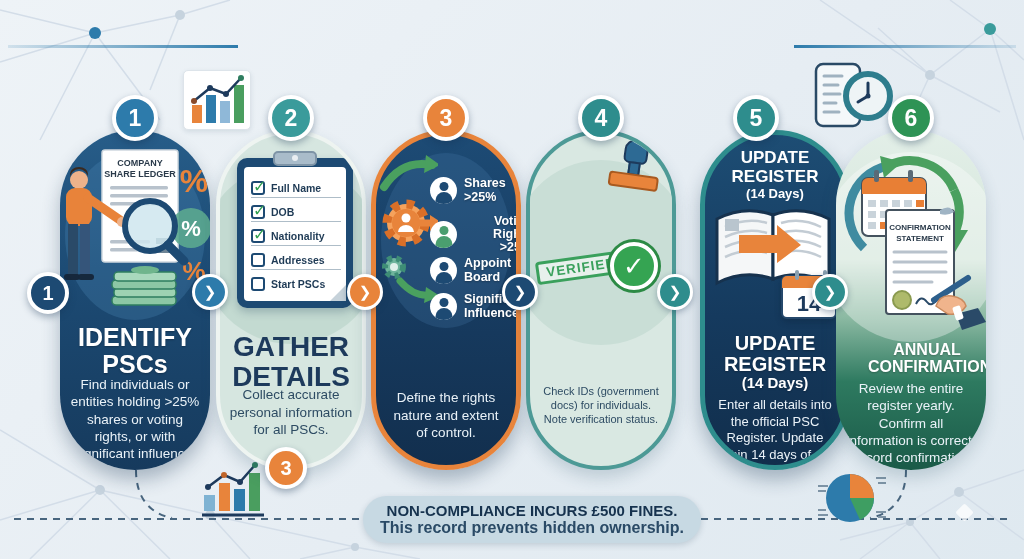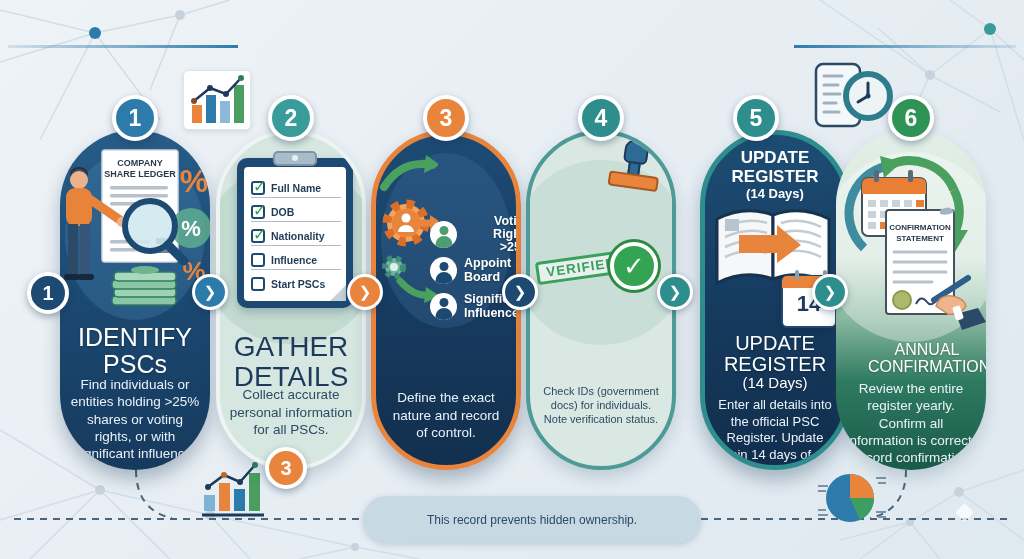--- a/index.html
+++ b/index.html
@@ -26,21 +26,21 @@
   .pill.light { box-shadow:0 8px 16px rgba(40,80,100,.2); }
   .pill .halo { position:absolute; left:50%; transform:translateX(-50%); border-radius:50%; }
 
   .p1 { left:60px;  background:linear-gradient(180deg,#275d89 0%,#1c4a73 45%,#163a5d 100%); }
   .p2 { left:216px; background:#d6e6e0; border:4px solid #eef4f1; }
   .p3 { left:371px; background:linear-gradient(180deg,#1d4b75 0%,#16395d 60%,#122f4e 100%); border:5px solid #e8843b; }
   .p4 { left:526px; background:#d9e8e2; border:4px solid #4d9a96; }
   .p5 { left:681px; background:linear-gradient(180deg,#1d4d74 0%,#153a5e 55%,#112e4c 100%); border:5px solid #2e8d8d;margin-left:19px; }
   .p6 { left:836px; background:linear-gradient(180deg,#e3efe8 0%,#d4e6db 38%,#8cbaa3 55%,#2e7a60 74%,#1a5a48 100%); }
 
-  .pill-title { position:absolute; left:0; width:100%; text-align:center; font-weight:400; line-height:1.06; z-index:3; }
+  .pill-title { position:absolute; left:0; width:100%; text-align:center; font-weight:700; line-height:1.06; z-index:3; }
   .pill-desc  { position:absolute; left:0; width:100%; text-align:center; font-weight:500; z-index:3; }
   .t-white { color:#ffffff; text-shadow:0 1px 2px rgba(0,0,0,.25); }
   .t-navy  { color:#1d3a5c; }
   .d-white { color:#eaf2f8; }
   .d-navy  { color:#2d4b63; }
 
   
   .badge { position:absolute; width:46px; height:46px; border-radius:50%; border:4px solid #fff;
            display:flex; align-items:center; justify-content:center; color:#fff;
            font-size:23px; font-weight:800; z-index:7; box-shadow:0 3px 7px rgba(20,50,80,.35); }
@@ -113,21 +113,21 @@
   .calendar .cal-head { position:absolute; left:-1px; top:-1px; right:-1px; height:12px; background:#e8843b; border-radius:5px 5px 0 0; }
   .calendar .ring { position:absolute; top:-7px; width:4px; height:10px; background:#8aa0b0; border-radius:2px; }
   .calendar .cal-num { position:absolute; left:0; top:14px; width:100%; text-align:center;
                        font-weight:800; color:#1d3a5c; }
 
   
   .footer-pill { position:absolute; left:363px; top:496px; width:338px; height:47px; border-radius:24px;
                  background:#c7d9e3; z-index:4; display:flex; flex-direction:column;
                  align-items:center; justify-content:center; box-shadow:0 2px 6px rgba(40,70,95,.2); }
   .footer-l1 { font-size:15px; font-weight:800; color:#16324e; }
-  .footer-l2 { font-size:12px; font-weight:400; color:#2a4a66; }
+  .footer-l2 { font-size:16px; font-weight:700; color:#2a4a66; }
 
   
   .deco { position:absolute; z-index:1; }
   .chart-box { background:#fff; border:1px solid #dde4ea; border-radius:5px; box-shadow:0 2px 5px rgba(40,70,95,.12); }
   .sparkle { position:absolute; width:13px; height:13px; background:#fff; opacity:.75;
              transform:rotate(45deg); border-radius:2px; z-index:1; }
 </style>
 </head>
 <body>
 
@@ -302,21 +302,21 @@
       <div class="clip-row" style="top:68px;">
         <span class="clip-box">
             <span class="clip-mark">✓</span>
           </span>
         <span class="clip-label">Nationality</span>
       </div>
       <div class="clip-row" style="top:92px;">
         <span class="clip-box">
             <span class="clip-mark"></span>
           </span>
-        <span class="clip-label">Influence</span>
+        <span class="clip-label">Addresses</span>
       </div>
       <div class="clip-row" style="top:116px;border-bottom:none;">
         <span class="clip-box">
             <span class="clip-mark"></span>
           </span>
         <span class="clip-label">Start PSCs</span>
       </div>
       <div class="clip-fold"></div>
     </div>
     <div class="pill-title t-navy" style="top:198px;font-size:28px;">GATHER DETAILS</div>
@@ -336,20 +336,27 @@
       </g>
       <g>
         <circle cx="16" cy="116" r="9" fill="#6fb59d" stroke="#3e8d76" stroke-width="6" stroke-dasharray="4.5 4.4"></circle>
         <circle cx="16" cy="116" r="4" fill="#dff0ea"></circle>
       </g>
       <line x1="42" y1="72" x2="56" y2="72" stroke="#e8843b" stroke-width="7" stroke-linecap="round"></line>
       <polygon points="52,64 64,72 52,80" fill="#e8843b"></polygon>
       <path d="M22,130 Q36,146 52,144" fill="none" stroke="#4aa05f" stroke-width="7" stroke-linecap="round"></path>
       <polygon points="48,136 62,145 46,152" fill="#4aa05f"></polygon>
     </svg>
+    <div class="ctl-row" style="left:54px;top:42px;">
+      <span class="ctl-avatar fig-navy">
+          <span class="head"></span>
+          <span class="body"></span>
+        </span>
+      <span class="ctl-label">Shares &gt;25%</span>
+    </div>
     <div class="ctl-row" style="left:54px;top:80px;text-align:right;">
       <span class="ctl-avatar fig-green">
           <span class="head"></span>
           <span class="body"></span>
         </span>
       <span class="ctl-label">Voting Rights &gt;25%</span>
     </div>
     <div class="ctl-row" style="left:54px;top:122px;">
       <span class="ctl-avatar fig-navy">
           <span class="head"></span>
@@ -357,21 +364,21 @@
         </span>
       <span class="ctl-label">Appoint Board</span>
     </div>
     <div class="ctl-row" style="left:54px;top:158px;">
       <span class="ctl-avatar fig-navy">
           <span class="head"></span>
           <span class="body"></span>
         </span>
       <span class="ctl-label">Significant Influence</span>
     </div>
-    <div class="pill-desc d-white" style="top:254px;font-size:13.5px;line-height:1.3;padding:0 10px;">Define the exact nature and record of control.</div>
+    <div class="pill-desc d-white" style="top:254px;font-size:13.5px;line-height:1.3;padding:0 10px;">Define the rights nature and extent of control.</div>
   </div>
 
   <div class="pill light p4">
     <div class="halo" style="top:26px;width:180px;height:185px;background:#c9ded6;"></div>
     <div class="stamp">
       <span class="knob"></span>
         <span class="stem"></span>
         <span class="base"></span>
     </div>
     <div class="verified">VERIFIED</div>
@@ -395,21 +402,21 @@
           <path d="M20,48 Q42,38 62,44"></path>
           <path d="M20,58 Q42,48 62,54"></path>
         <path d="M76,24 Q96,18 116,28"></path>
           <path d="M76,34 Q96,28 116,38"></path>
           <path d="M76,44 Q96,38 116,48"></path>
           <path d="M76,54 Q96,48 116,58"></path>
       </g>
       <rect x="20" y="20" width="14" height="12" fill="#b9c5ce"></rect>
       <polygon points="34,36 72,36 72,26 96,46 72,64 72,54 34,54" fill="#e8843b"></polygon>
     </svg>
-    <div class="calendar" style="left:76px;top:140px;width:56px;height:53px;">
+    <div class="calendar" style="left:76px;top:140px;width:56px;height:44px;">
       <span class="cal-head"></span>
       <span class="ring" style="left:12px;"></span>
         <span class="ring" style="left:40px;"></span>
       <span class="cal-num" style="font-size:22px;">14</span>
     </div>
     <div class="pill-title t-white" style="top:198px;font-size:20px;">
       <div>UPDATE REGISTER</div>
       <div style="font-size:15px;">(14 Days)</div>
     </div>
     <div class="pill-desc d-white" style="top:262px;font-size:13px;line-height:1.28;padding:0 7px;">Enter all details into the official PSC Register. Update within 14 days of any changes.</div>
@@ -514,16 +521,17 @@
       <span>❯</span>
     </div>
   <div class="chev c-teal" style="left:657px;">
       <span>❯</span>
     </div>
   <div class="chev c-teal" style="left:812px;">
       <span>❯</span>
     </div>
 
   <div class="footer-pill">
+    <div class="footer-l1">NON-COMPLIANCE INCURS £500 FINES.</div>
     <div class="footer-l2">This record prevents hidden ownership.</div>
   </div>
 
 </div>
 
 </body></html>

